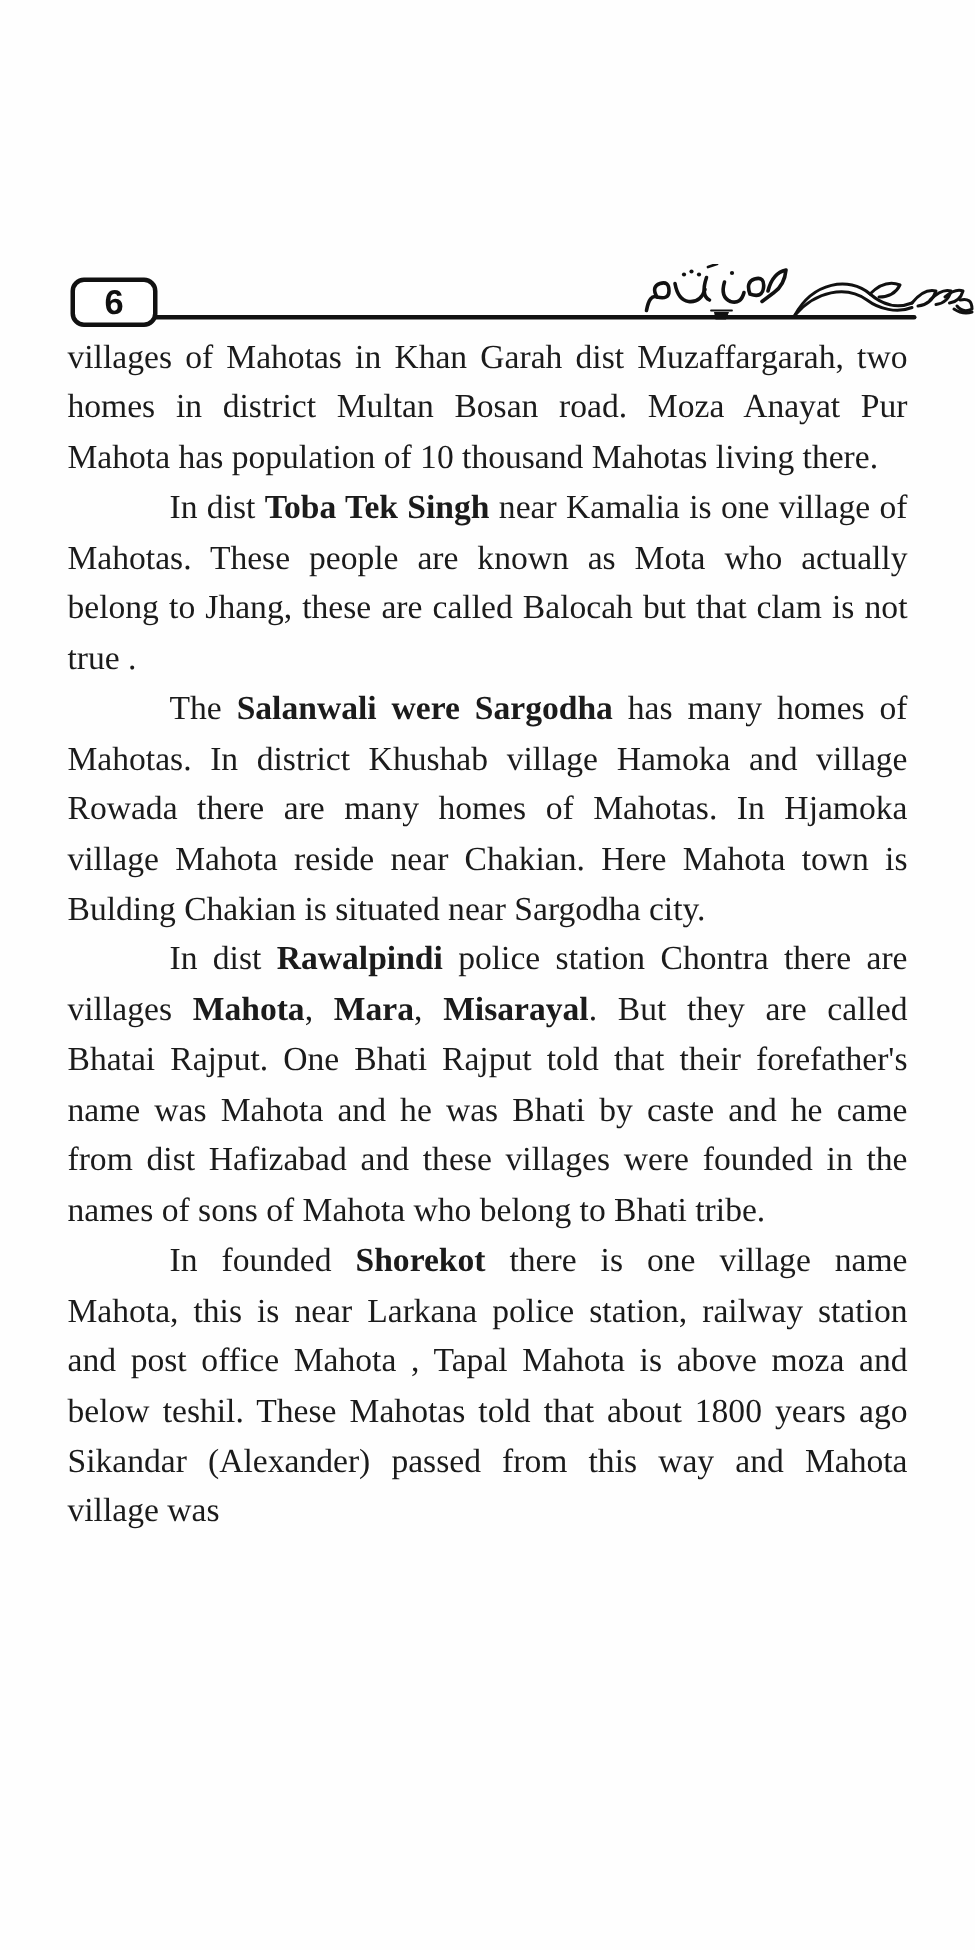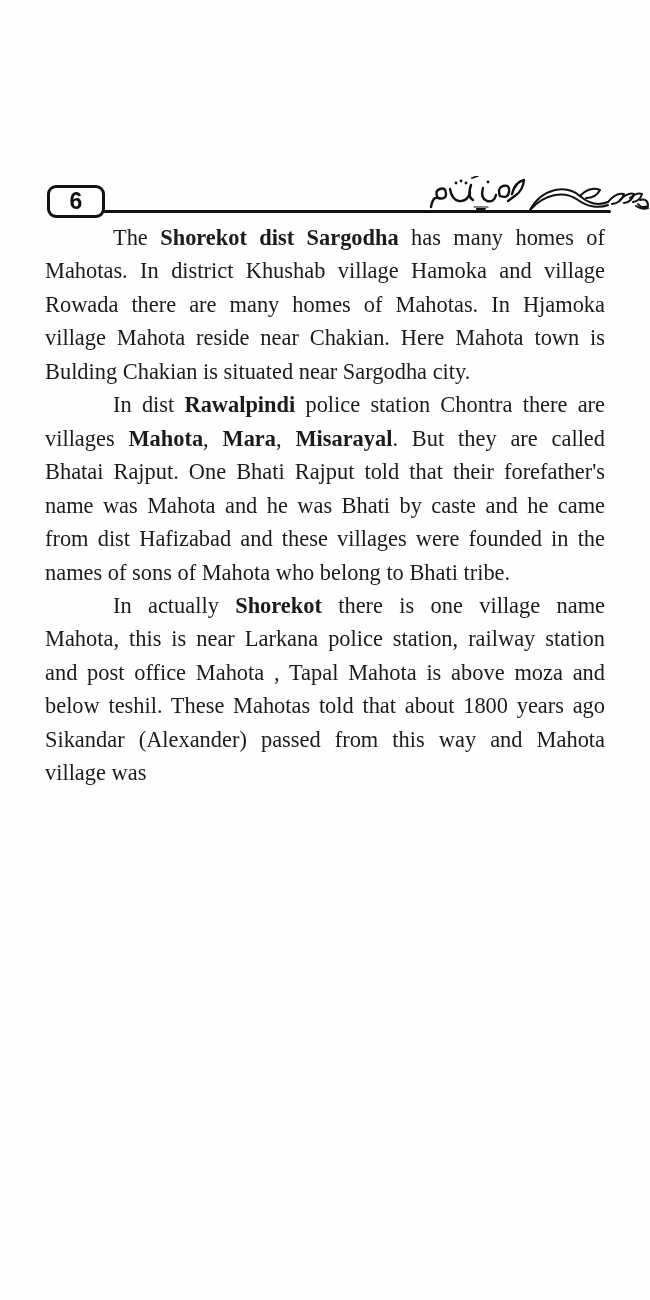--- a/index.html
+++ b/index.html
@@ -135,18 +135,20 @@
         <path d="M102 20 q7 -6 12 -4 q-2 7 -9 8"></path>
 
         <path d="M112 22 q8 -2 8 6 q-6 3 -10 -2"></path>
         <path d="M108 28 q6 4 12 2"></path>
       </svg>
     </span>
 
   </div>
 
   <div class="body-text">
-      <p class="para indent"><span>The </span><span class="bold">Shorekot dist Sargodha</span><span> has many homes of Mahotas. In district Khushab village Hamoka and village Rowada there are many homes of Mahotas. In Hjamoka village Mahota reside near Chakian. Here Mahota town is Bulding Chakian is situated near Sargodha city.</span></p>
+      <p class="para"><span>villages of Mahotas in Khan Garah dist Muzaffargarah, two homes in district Multan Bosan road. Moza Anayat Pur Mahota has population of 10 thousand Mahotas living there.</span></p>
+      <p class="para indent"><span>In dist </span><span class="bold">Toba Tek Singh</span><span> near Kamalia is one village of Mahotas. These people are known as Mota who actually belong to Jhang, these are called Balocah but that clam is not true .</span></p>
+      <p class="para indent"><span>The </span><span class="bold">Salanwali were Sargodha</span><span> has many homes of Mahotas. In district Khushab village Hamoka and village Rowada there are many homes of Mahotas. In Hjamoka village Mahota reside near Chakian. Here Mahota town is Bulding Chakian is situated near Sargodha city.</span></p>
       <p class="para indent"><span>In dist </span><span class="bold">Rawalpindi</span><span> police station Chontra there are villages </span><span class="bold">Mahota</span><span>, </span><span class="bold">Mara</span><span>, </span><span class="bold">Misarayal</span><span>. But they are called Bhatai Rajput. One Bhati Rajput told that their forefather's name was Mahota and he was Bhati by caste and he came from dist Hafizabad and these villages were founded in the names of sons of Mahota who belong to Bhati tribe.</span></p>
-      <p class="para indent"><span>In actually </span><span class="bold">Shorekot</span><span> there is one village name Mahota, this is near Larkana police station, railway station and post office Mahota , Tapal Mahota is above moza and below teshil. These Mahotas told that about 1800 years ago Sikandar (Alexander) passed from this way and Mahota village was</span></p>
+      <p class="para indent"><span>In founded </span><span class="bold">Shorekot</span><span> there is one village name Mahota, this is near Larkana police station, railway station and post office Mahota , Tapal Mahota is above moza and below teshil. These Mahotas told that about 1800 years ago Sikandar (Alexander) passed from this way and Mahota village was</span></p>
     </div>
 
 </div>
 
 </body></html>

